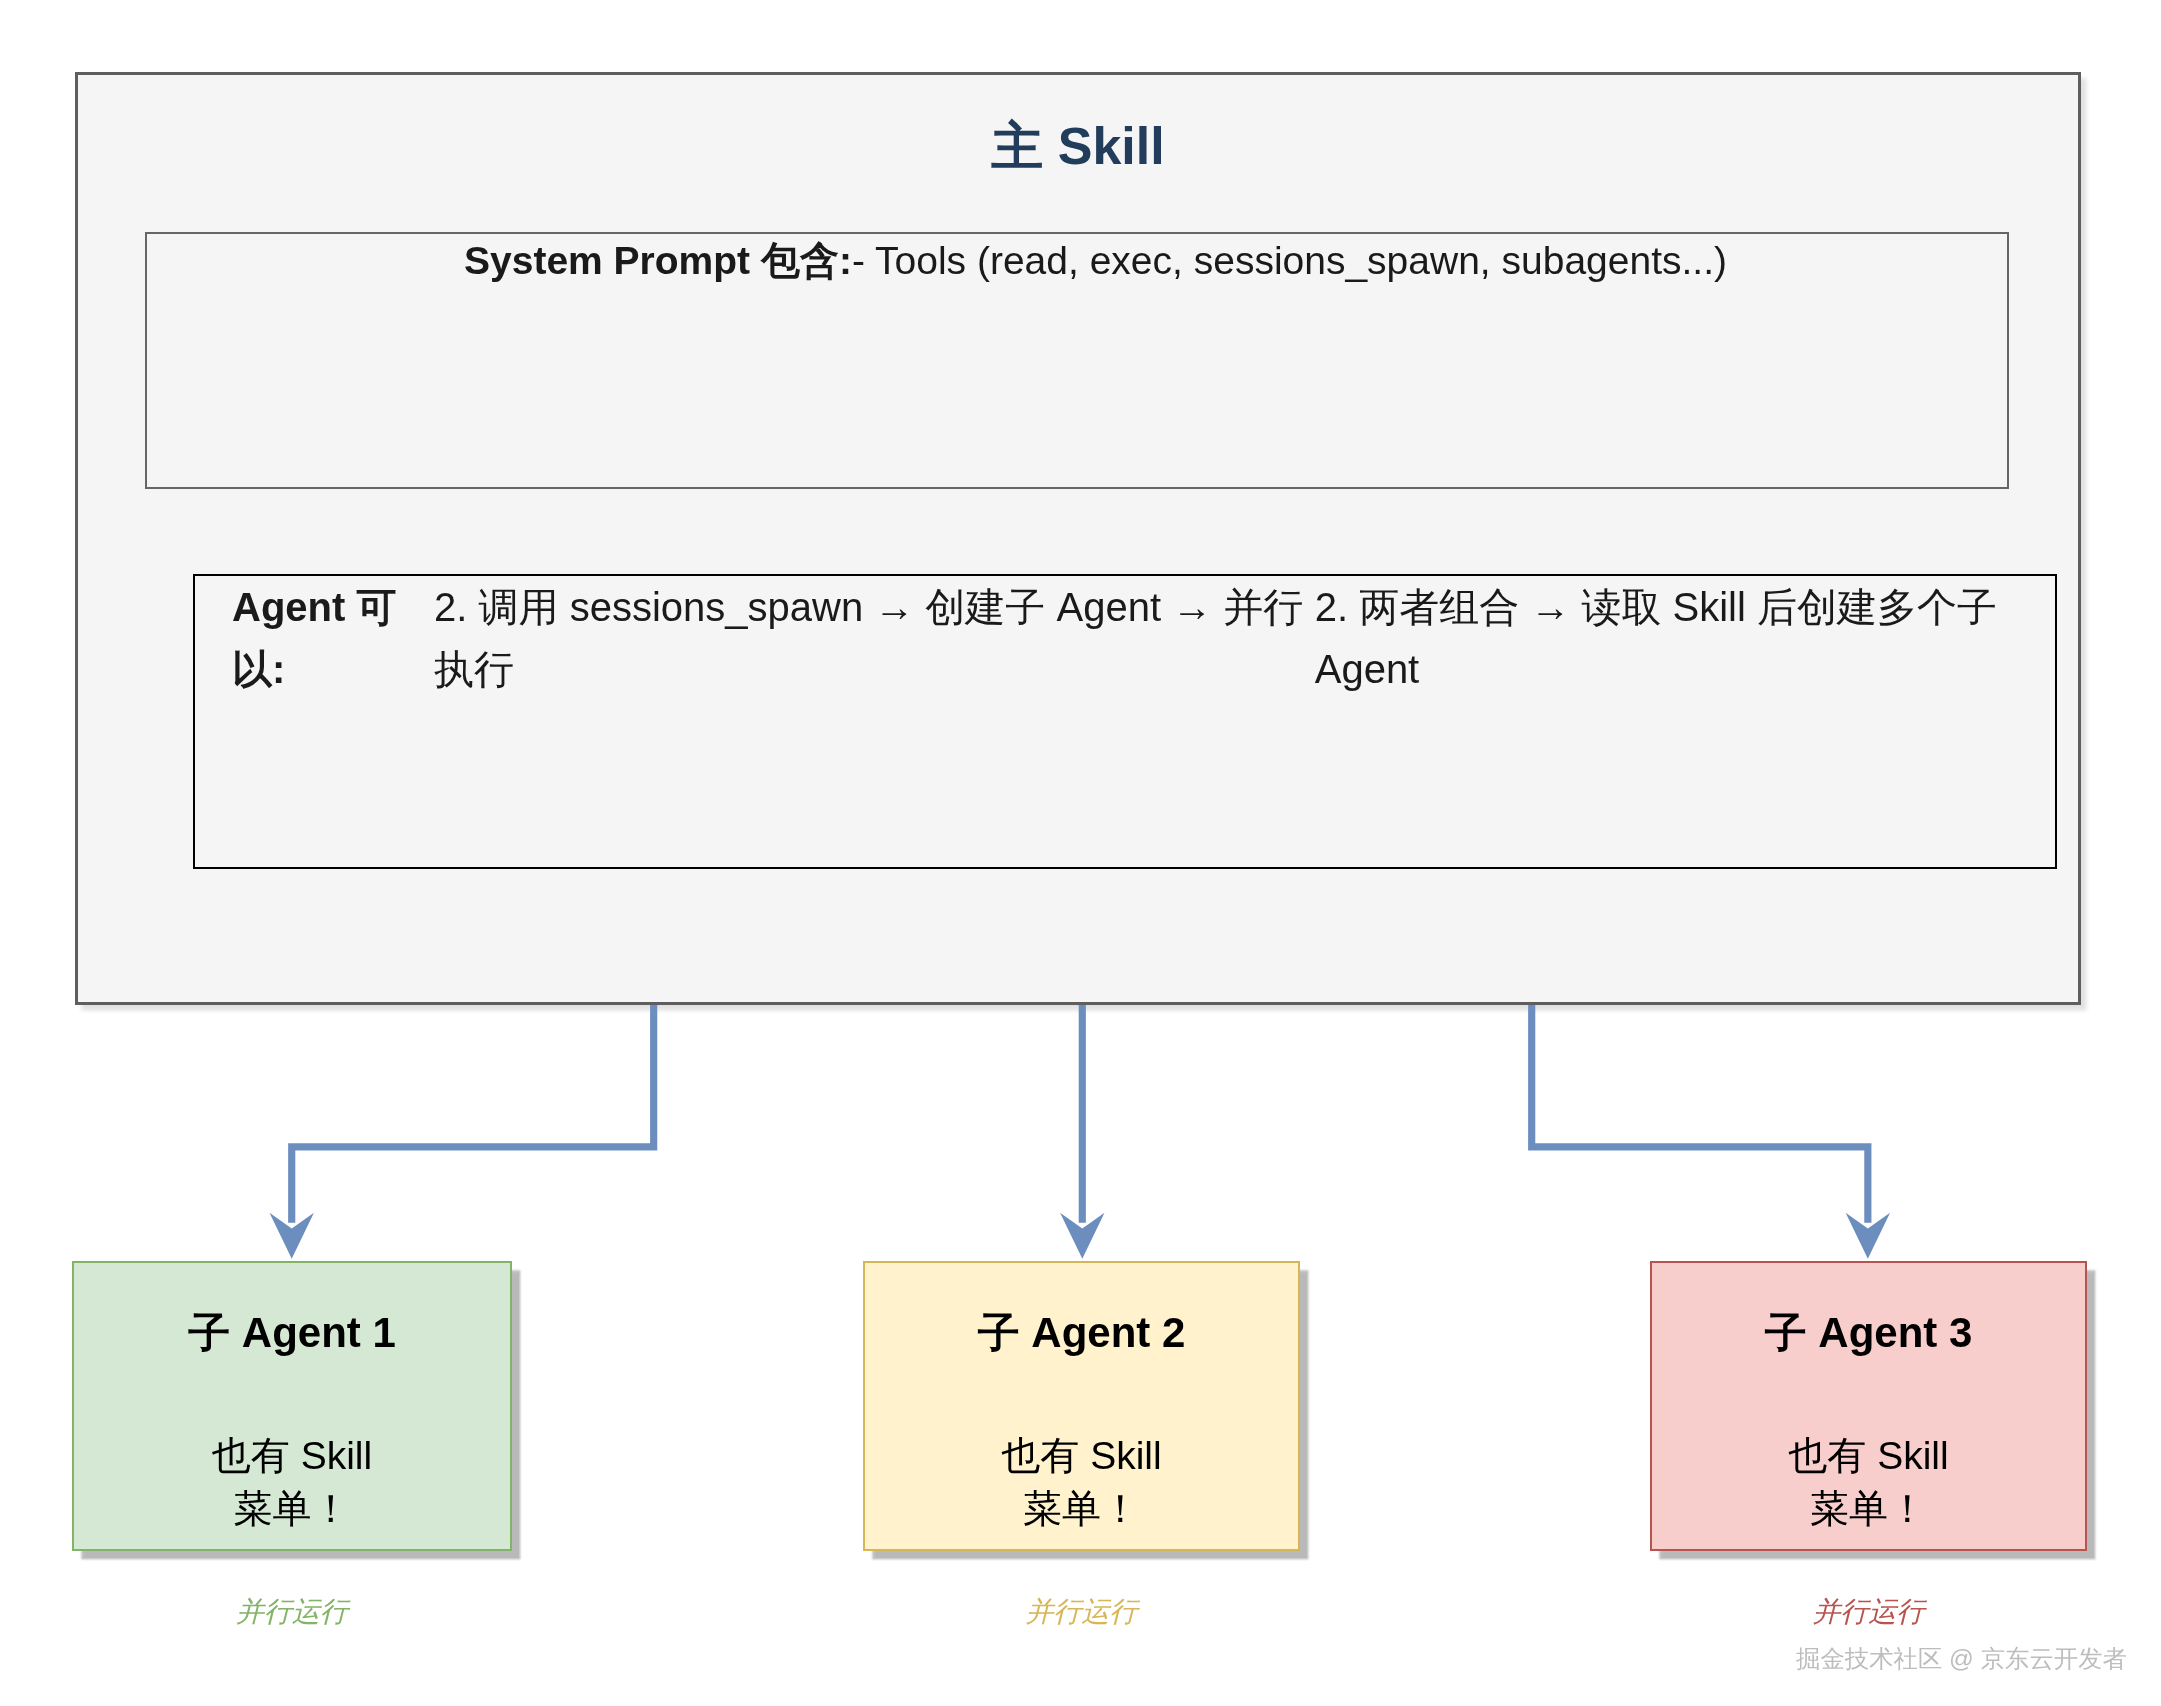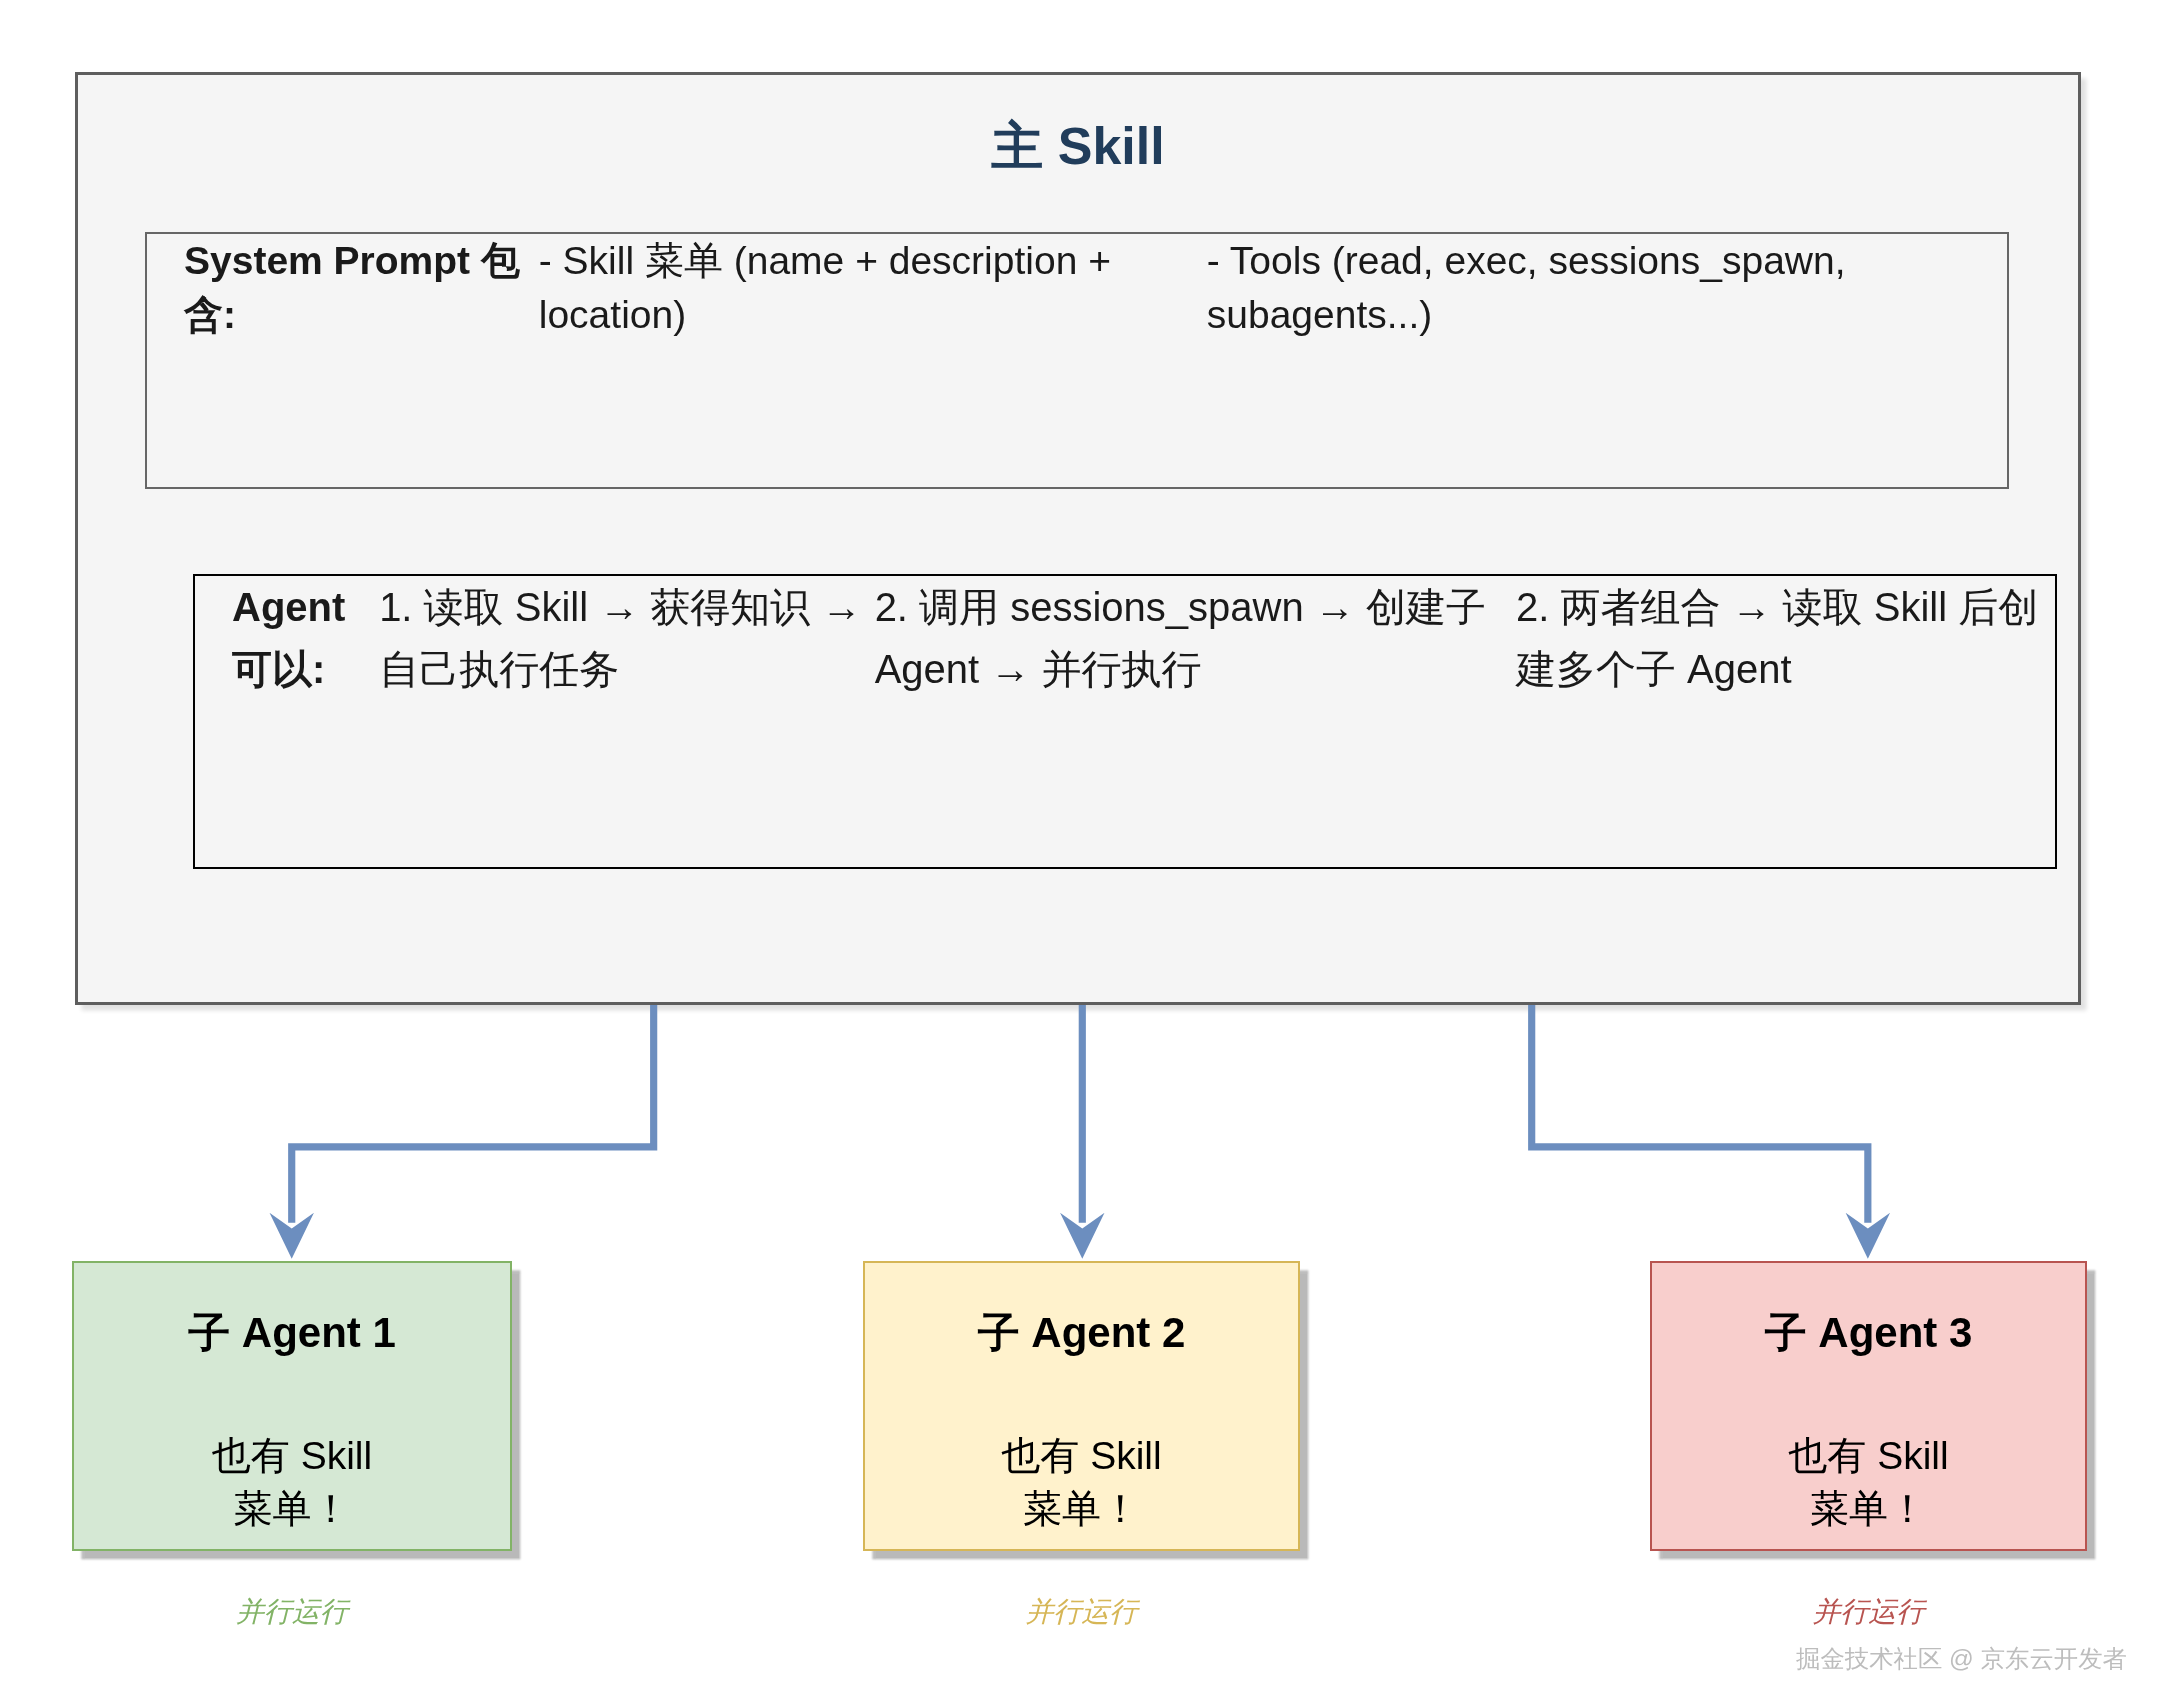--- a/index.html
+++ b/index.html
@@ -119,27 +119,25 @@
 <body>
 
 <div id="canvas">
 
   <div class="main-box">
     <div class="main-title">主 Skill</div>
   </div>
 
   <div class="inner-box inner-box-1">
     <div class="inner-heading">System Prompt 包含:</div>
-    <div>- Skill 菜单 (name + description + location)</div>
     <div>- Tools (read, exec, sessions_spawn, subagents...)</div>
   </div>
 
   <div class="inner-box inner-box-2">
     <div class="inner-heading">Agent 可以:</div>
-    <div>1. 读取 Skill → 获得知识 → 自己执行任务</div>
     <div>2. 调用 sessions_spawn → 创建子 Agent → 并行执行</div>
     <div>2. 两者组合 → 读取 Skill 后创建多个子 Agent</div>
   </div>
 
   <svg class="arrows-svg" width="2161" height="1706" viewBox="0 0 3015 2380">
     <g stroke="#6c8ebf" stroke-width="10" fill="none">
       <polyline points="912,1402 912,1600 407,1600 407,1706"></polyline>
       <polyline points="1510,1402 1510,1706"></polyline>
       <polyline points="2137,1402 2137,1600 2606,1600 2606,1706"></polyline>
     </g>

